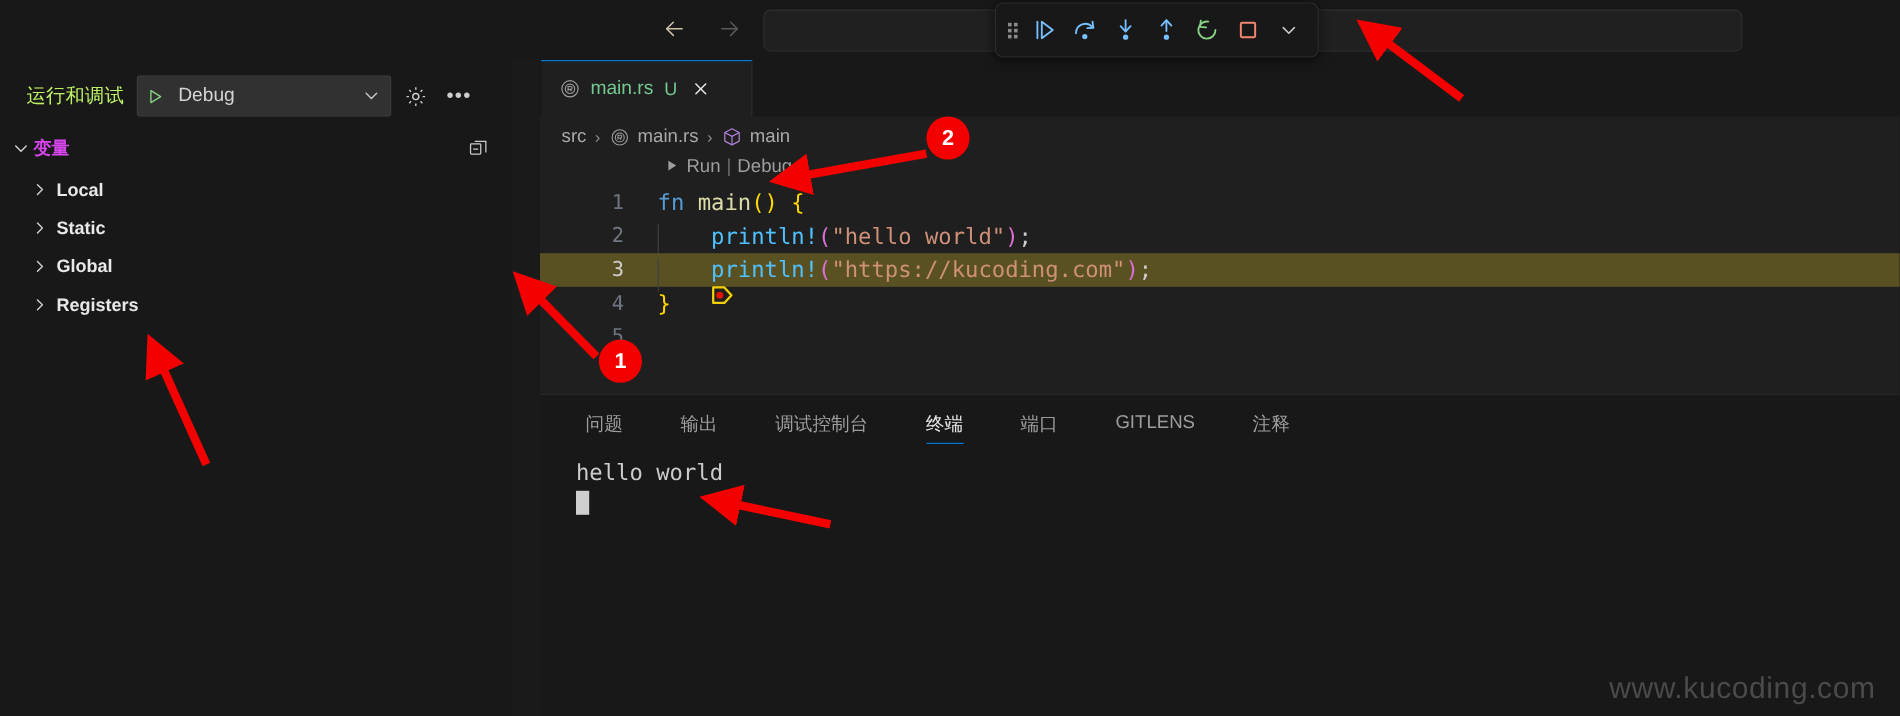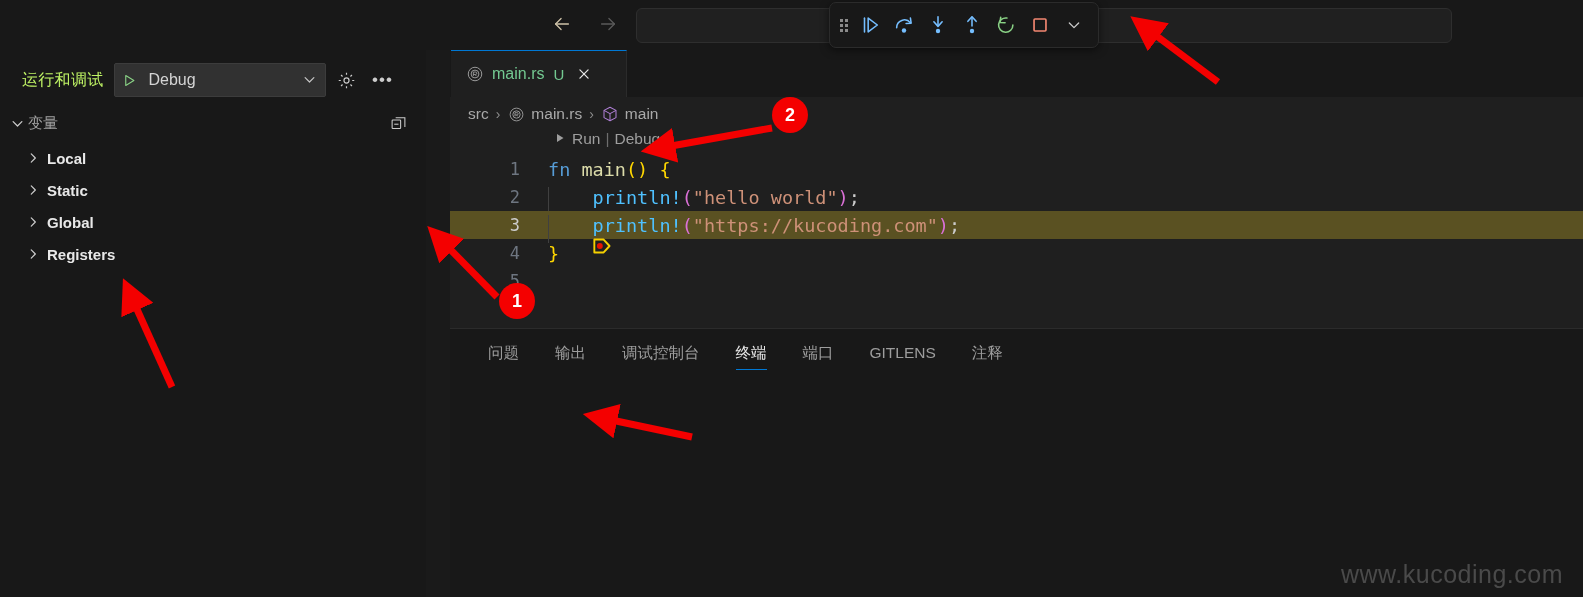--- a/index.html
+++ b/index.html
@@ -153,23 +153,23 @@
     width: 426px; height: 26px;
     display: flex;
     align-items: center;
   }
   .sec-chevron {
     width: 22px; margin-left: 6px;
     color: #cccccc;
     display: flex; align-items: center; justify-content: center;
   }
   .sec-title {
-    color: #a3a3a3;
+    color: #d946ef;
     font-size: 15px;
-    font-weight: normal;
+    font-weight: bold;
   }
   .collapse-all {
     position: absolute;
     right: 16px; top: 1px;
     width: 24px; height: 24px;
     display: flex; align-items: center; justify-content: center;
   }
 
   .var-list {
     position: absolute;
@@ -327,21 +327,21 @@
     width: 1156px; height: 269px;
     background: #181818;
     border-top: 1px solid #2b2b2b;
   }
   .panel-tabs {
     position: absolute;
     left: 22px; top: 0;
     height: 48px;
     display: flex;
     align-items: center;
-    gap: 4px;
+    gap: 16px;
   }
   .ptab {
     position: relative;
     height: 48px;
     display: flex;
     align-items: center;
     padding: 0 16px;
     color: #9d9d9d;
     font-size: 15.5px;
     white-space: nowrap;
@@ -652,20 +652,24 @@
     <div class="panel">
       <div class="panel-tabs">
         <div class="ptab">问题</div>
         <div class="ptab">输出</div>
         <div class="ptab">调试控制台</div>
         <div class="ptab active">终端</div>
         <div class="ptab">端口</div>
         <div class="ptab">GITLENS</div>
         <div class="ptab">注释</div>
       </div>
+      <div class="terminal">
+        <div>hello world</div>
+        <span class="term-cursor"></span>
+      </div>
     </div>
   </div>
 
   <div class="watermark">www.kucoding.com</div>
 
   <div class="anno-layer">
     <svg width="1583" height="597">
       <defs>
         <marker id="ah" markerWidth="5" markerHeight="5" refX="2.2" refY="2.5" orient="auto">
           <path d="M0,0 L5,2.5 L0,5 Z" fill="#f40000"></path>

